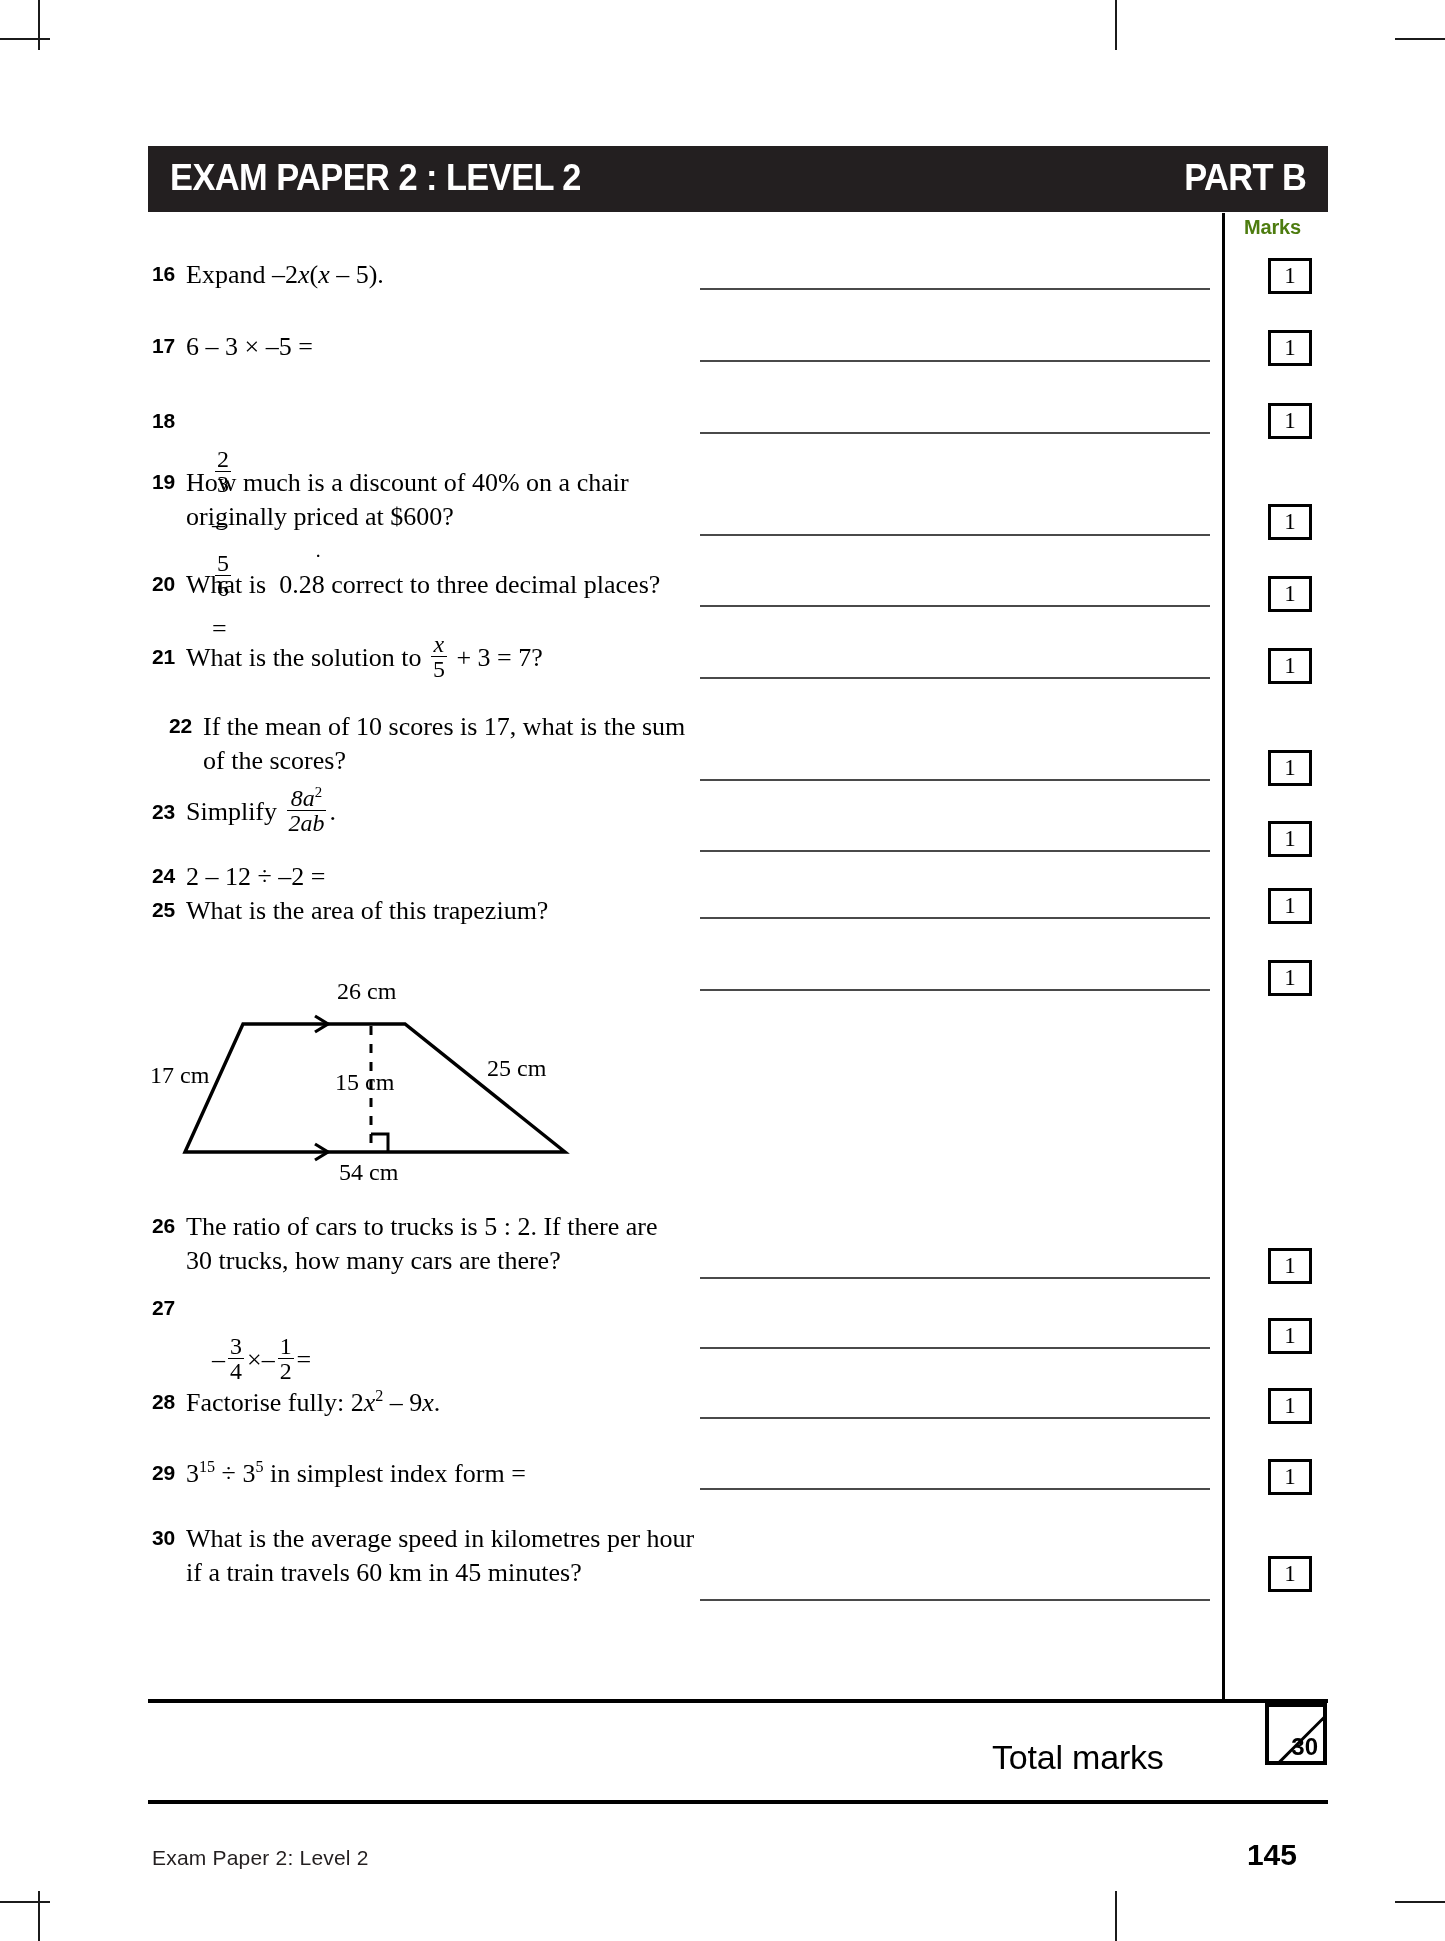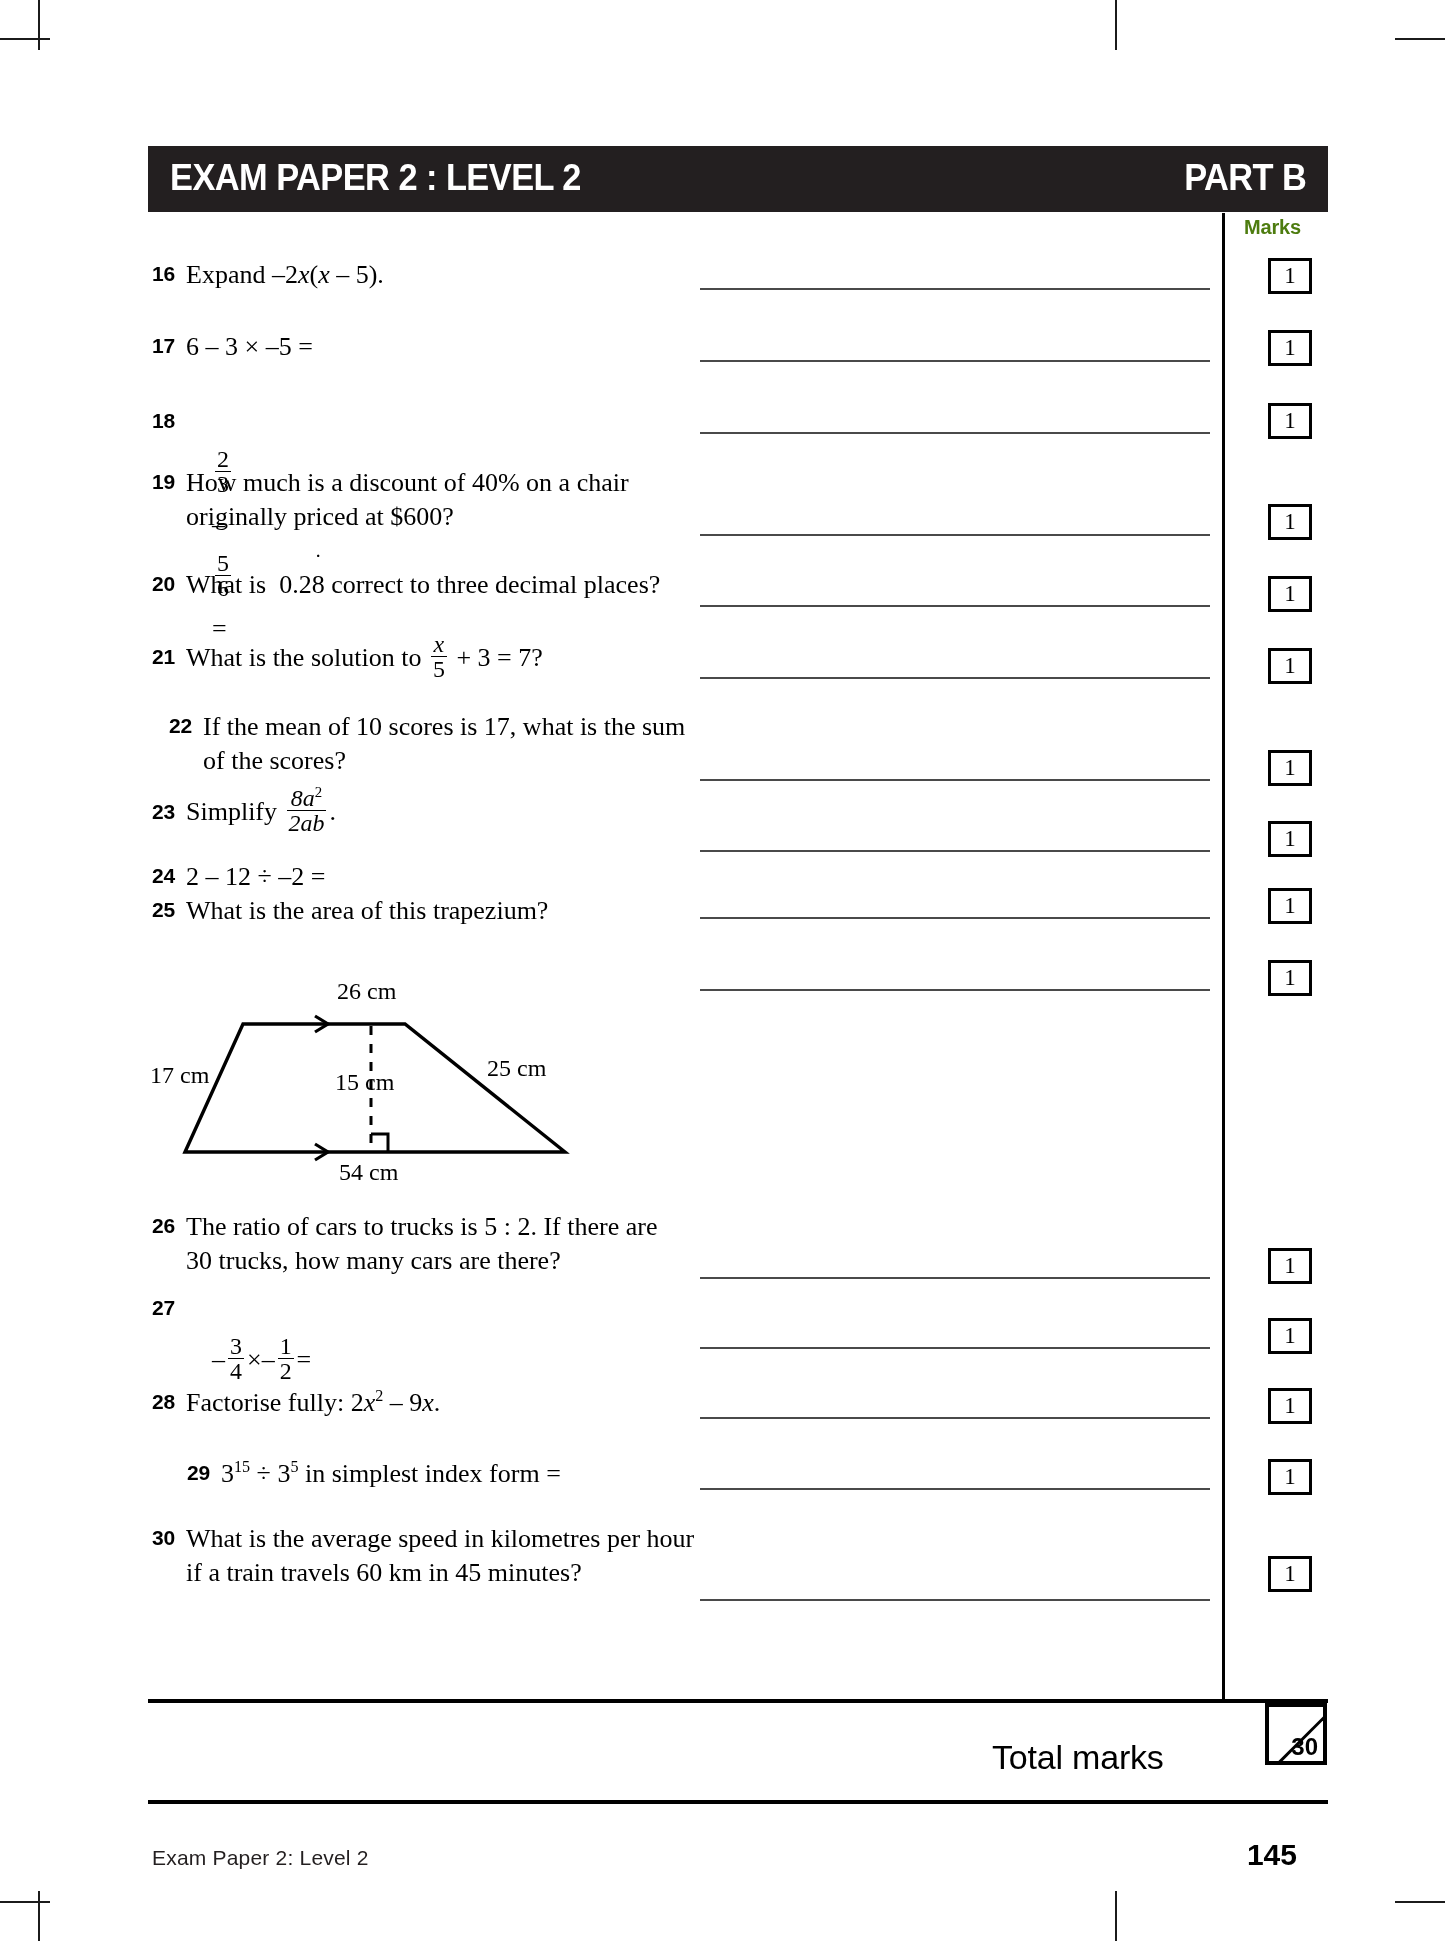--- a/index.html
+++ b/index.html
@@ -282,21 +282,21 @@
   <div class="qtext" style="line-height:52px;">
     <span>–</span><span class="frac"><span class="num">3</span><span class="den">4</span></span><span>×</span><span>–</span><span class="frac"><span class="num">1</span><span class="den">2</span></span><span>=</span>
   </div>
 </div>
 
 <div class="q" style="left:152px;top:1386px;">
   <div class="qnum">28</div>
   <div class="qtext"><span>Factorise fully: 2</span><i>x</i><sup>2</sup><span> – 9</span><i>x</i><span>.</span></div>
 </div>
 
-<div class="q" style="left:152px;top:1457px;margin-left:35px;">
+<div class="q" style="left:152px;top:1457px;">
   <div class="qnum">29</div>
   <div class="qtext"><span>3</span><sup>15</sup><span> ÷ </span><span>3</span><sup>5</sup><span> in simplest index form =</span></div>
 </div>
 
 <div class="q" style="left:152px;top:1522px;">
   <div class="qnum">30</div>
   <div class="qtext"><span>What is the average speed in kilometres per hour</span><br><span>if a train travels 60 km in 45 minutes?</span></div>
 </div>
 
 <div class="rule-thick" style="left:148px;top:1699px;width:1180px;"></div>

